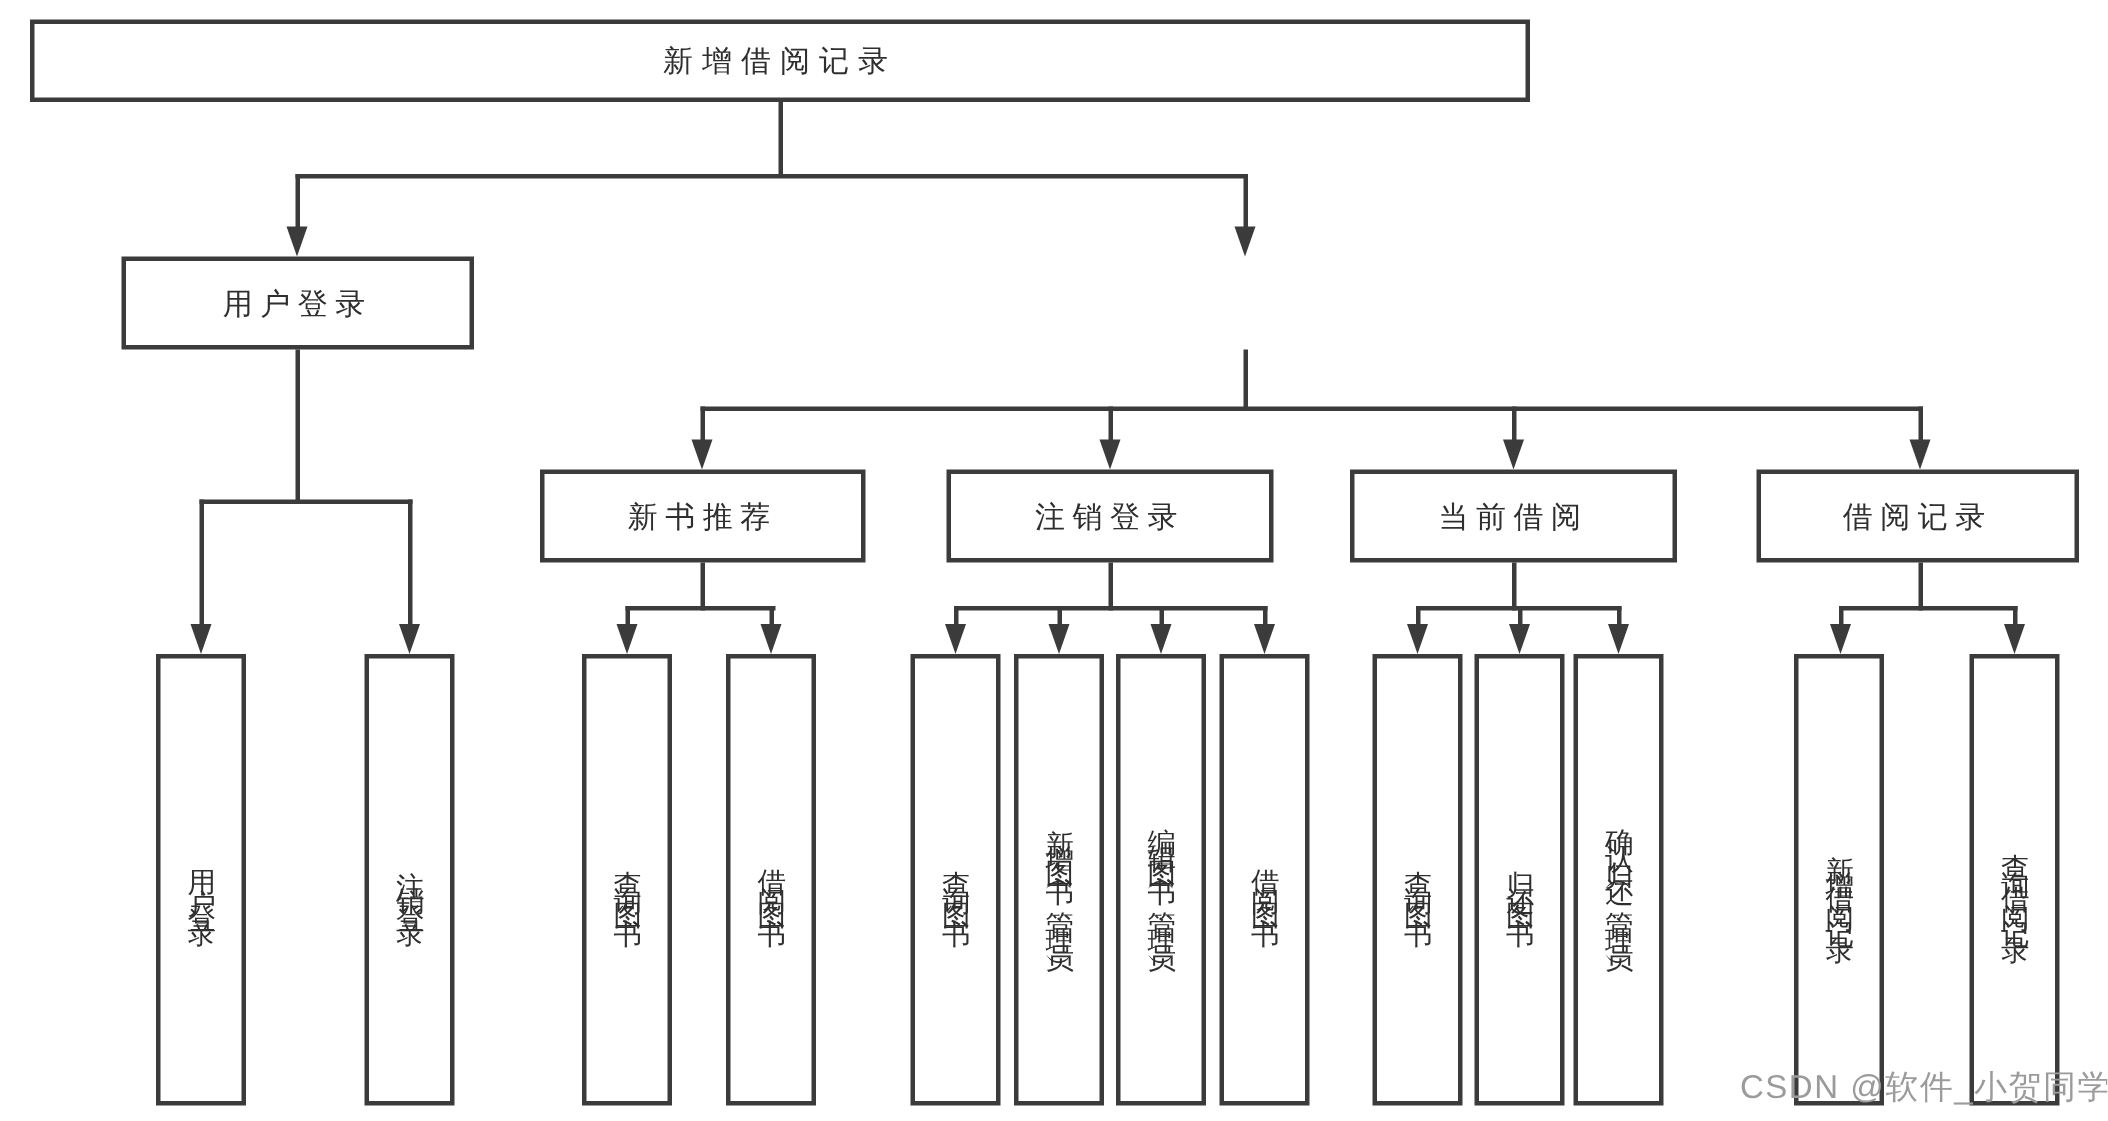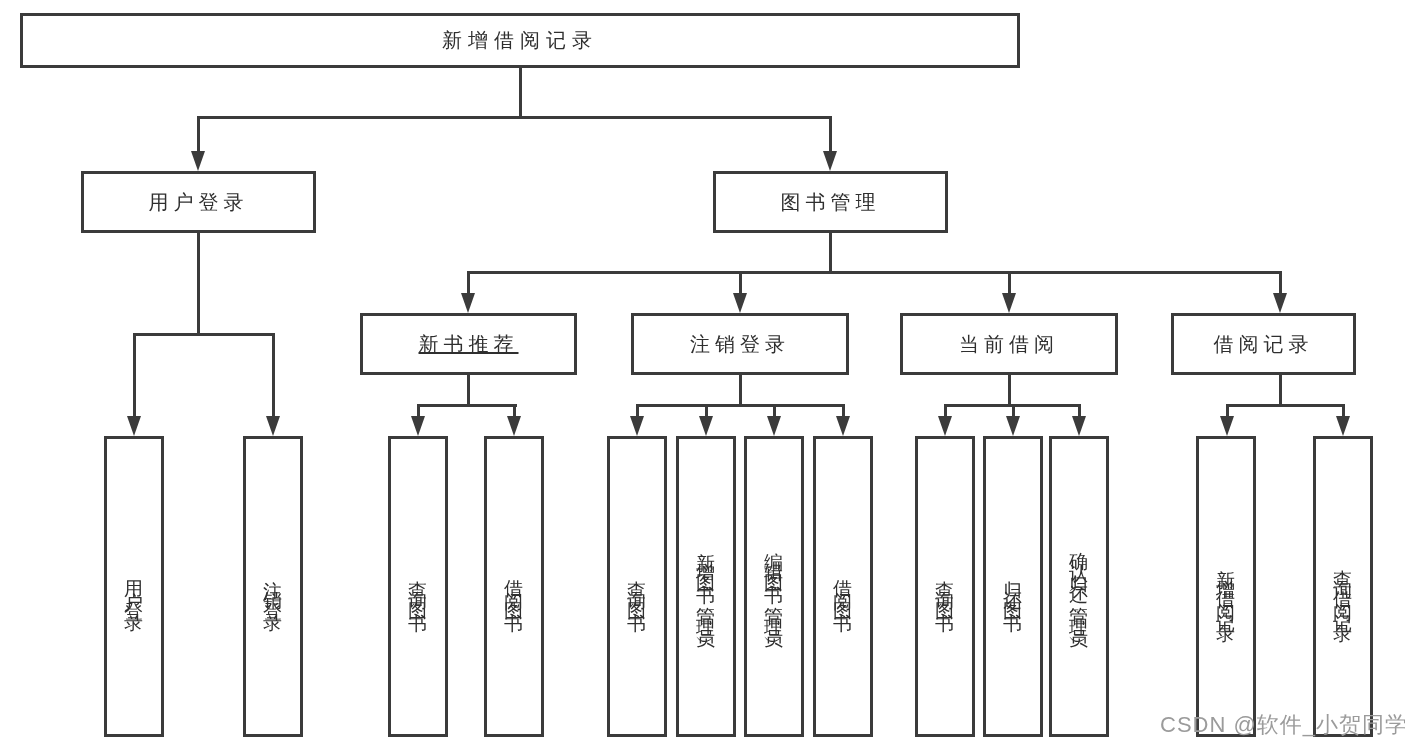--- a/index.html
+++ b/index.html
@@ -42,44 +42,43 @@
   <div class="node root" style="left:20px;top:13px;width:1000px;height:55px;">新增借阅记录</div>
 
   <div class="vline" style="left:519px;top:68px;height:49px;"></div>
   <div class="hline" style="left:197px;top:116px;width:635px;"></div>
   <div class="vline" style="left:197px;top:116px;height:37px;"></div>
   <div class="arrow" style="left:191px;top:151px;"></div>
   <div class="vline" style="left:829px;top:116px;height:37px;"></div>
   <div class="arrow" style="left:823px;top:151px;"></div>
 
   <div class="node" style="left:81px;top:171px;width:235px;height:62px;">用户登录</div>
-  <div class="node" style="left:713px;top:171px;width:235px;height:62px;">图书管理</div>
 
   <div class="vline" style="left:197px;top:233px;height:103px;"></div>
   <div class="hline" style="left:133px;top:333px;width:142px;"></div>
   <div class="vline" style="left:133px;top:333px;height:85px;"></div>
   <div class="arrow" style="left:127px;top:416px;"></div>
   <div class="vline" style="left:272px;top:333px;height:85px;"></div>
   <div class="arrow" style="left:266px;top:416px;"></div>
 
   <div class="vline" style="left:829px;top:233px;height:41px;"></div>
   <div class="hline" style="left:467px;top:271px;width:815px;"></div>
   <div class="vline" style="left:467px;top:271px;height:24px;"></div>
   <div class="arrow" style="left:461px;top:293px;"></div>
   <div class="vline" style="left:739px;top:271px;height:24px;"></div>
   <div class="arrow" style="left:733px;top:293px;"></div>
   <div class="vline" style="left:1008px;top:271px;height:24px;"></div>
   <div class="arrow" style="left:1002px;top:293px;"></div>
   <div class="vline" style="left:1279px;top:271px;height:24px;"></div>
   <div class="arrow" style="left:1273px;top:293px;"></div>
 
-  <div class="node" style="left:360px;top:313px;width:217px;height:62px;text-decoration:underline;">新书推荐</div>
+  <div class="node" style="left:360px;top:313px;width:217px;height:62px;">新书推荐</div>
   <div class="node" style="left:631px;top:313px;width:218px;height:62px;">注销登录</div>
   <div class="node" style="left:900px;top:313px;width:218px;height:62px;">当前借阅</div>
-  <div class="node" style="left:1171px;top:313px;width:185px;height:62px;">借阅记录</div>
+  <div class="node" style="left:1171px;top:313px;width:215px;height:62px;">借阅记录</div>
 
   <div class="vline" style="left:467px;top:375px;height:32px;"></div>
   <div class="hline" style="left:417px;top:404px;width:100px;"></div>
   <div class="vline" style="left:417px;top:404px;height:14px;"></div>
   <div class="arrow" style="left:411px;top:416px;"></div>
   <div class="vline" style="left:513px;top:404px;height:14px;"></div>
   <div class="arrow" style="left:507px;top:416px;"></div>
 
   <div class="vline" style="left:739px;top:375px;height:32px;"></div>
   <div class="hline" style="left:636px;top:404px;width:209px;"></div>

